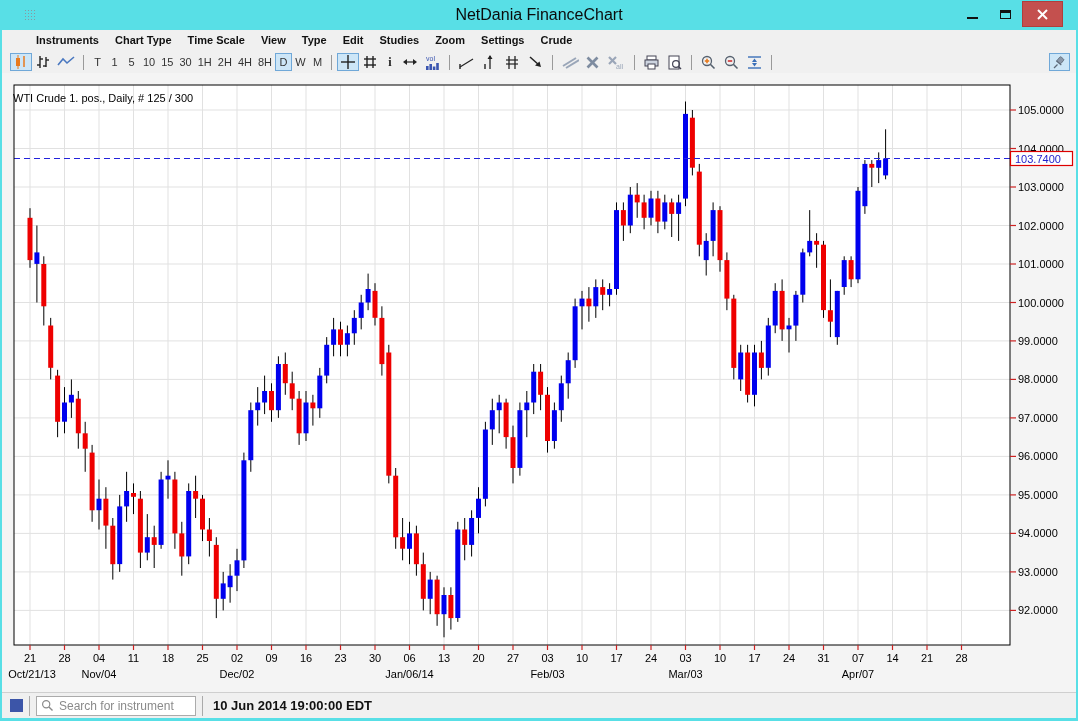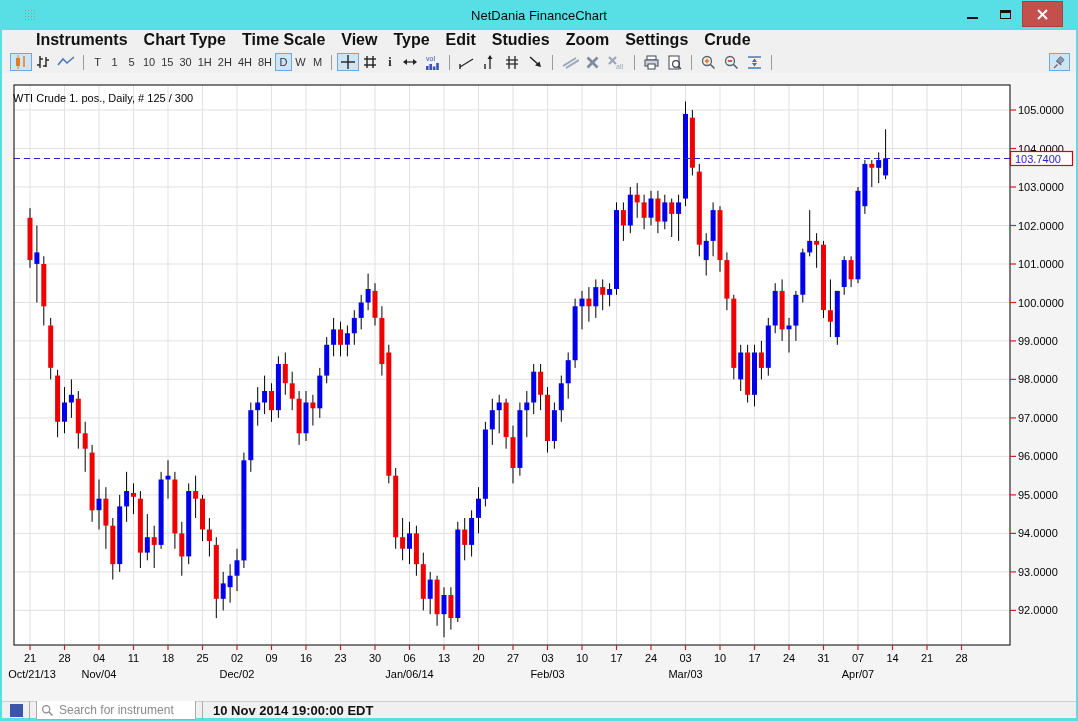--- a/index.html
+++ b/index.html
@@ -6,49 +6,49 @@
   html,body { margin:0; padding:0; background:#fff; }
   body { width:1078px; height:721px; font-family:"Liberation Sans",sans-serif; overflow:hidden; }
 
   .window { width:1078px; height:721px; background:#58DFE6; display:flex; flex-direction:column; }
 
   
   .titlebar { height:30px; position:relative; display:flex; align-items:center; flex:0 0 auto; }
   .app-icon { margin-left:24px; width:13px; height:13px;
               background-image:radial-gradient(circle,#8d9099 34%,rgba(0,0,0,0) 36%);
               background-size:3px 3px; opacity:.9; }
-  .title { position:absolute; left:50%; transform:translateX(-50%); font-size:13px; color:#0b0b0b; white-space:nowrap; }
+  .title { position:absolute; left:50%; transform:translateX(-50%); font-size:16px; color:#0b0b0b; white-space:nowrap; }
   .win-controls { position:absolute; right:15px; top:1px; height:26px; display:flex; align-items:stretch; }
   .win-btn { width:33px; display:flex; align-items:center; justify-content:center; cursor:default; }
   .min-glyph { width:11px; height:2px; background:#111; margin-top:8px; }
   .max-glyph { width:11px; height:9px; border:1.5px solid #111; border-top-width:3px; background:transparent; }
   .close-btn { width:41px; background:#C4504E; border:1px solid #B03E3C; }
   .close-btn svg { display:block; }
 
   
   .menubar { height:21px; background:#F0F0F0; display:flex; align-items:center; padding-left:26px; flex:0 0 auto; margin:0 2px; border-bottom:1px solid #F0F0F0; }
-  .menu-item { font-size:16px; font-weight:bold; color:#111; padding:0 8px; white-space:nowrap; }
+  .menu-item { font-size:11px; font-weight:bold; color:#111; padding:0 8px; white-space:nowrap; }
 
   
   .toolbar { height:22px; background:#F0F0F0; display:flex; align-items:center; padding-left:8px; flex:0 0 auto; margin:0 2px; }
   .tb-btn { height:18px; min-width:18px; padding:0 2px; display:flex; align-items:center; justify-content:center;
             border:1px solid rgba(0,0,0,0); color:#222; }
   .tb-btn.selected { background:#CDE6F7; border:1px solid #70A8D8; }
   .tb-sep { width:1px; height:15px; background:#9a9a9a; margin:0 5px; flex:0 0 auto; }
   .tf-btn { font-size:11px; color:#333; height:18px; min-width:17px; padding:0 2px; display:flex; align-items:center; justify-content:center; border:1px solid rgba(0,0,0,0); }
   .tf-btn.selected { background:#CDE6F7; border:1px solid #70A8D8; }
   .pin-btn { margin-left:auto; margin-right:6px; }
 
   
   .chart-area { flex:1 1 auto; position:relative; background:#F4F4F4; margin:0 2px; }
   .chart-label { position:absolute; left:11px; top:19px; font-size:11px; color:#000; z-index:2; }
   svg.chart { position:absolute; left:0; top:0; }
 
   
-  .statusbar { height:17px; background:#F0F0F0; border-top:1px solid #cfcfcf; display:flex; align-items:center; padding:0 8px; gap:6px; flex:0 0 auto; margin:0 2px 3px 2px; }
+  .statusbar { height:26px; background:#F0F0F0; border-top:1px solid #cfcfcf; display:flex; align-items:center; padding:0 8px; gap:6px; flex:0 0 auto; margin:0 2px 3px 2px; }
   .blue-square { width:13px; height:13px; background:#3C55A8; }
   .sb-sep { width:1px; height:20px; background:#aaa; }
   .search-box { width:160px; height:20px; background:#fff; border:1px solid #ABABAB; display:flex; align-items:center; padding:0 4px; gap:3px; }
   .search-box input { border:none; outline:none; width:120px; font-size:12px; font-family:"Liberation Sans",sans-serif; color:#444; background:transparent; }
   .search-box input::placeholder { color:#8a8a8a; }
   .timestamp { font-size:13px; font-weight:bold; color:#111; margin-left:4px; white-space:nowrap; }
 </style>
 </head>
 <body>
 
@@ -663,16 +663,16 @@
     <div class="blue-square"></div>
     <div class="sb-sep"></div>
     <div class="search-box">
       <svg width="13" height="13" viewBox="0 0 13 13">
         <circle cx="5.2" cy="5.2" r="3.6" fill="none" stroke="#8a8a8a" stroke-width="1.2"></circle>
         <line x1="7.9" y1="7.9" x2="11.5" y2="11.5" stroke="#8a8a8a" stroke-width="1.4"></line>
       </svg>
       <input type="text" placeholder="Search for instrument" style="">
     </div>
     <div class="sb-sep"></div>
-    <div class="timestamp">10 Nov 2014 19:00:00 EDT</div>
+    <div class="timestamp">10 Jun 2014 19:00:00 EDT</div>
   </div>
 
 </div>
 
 </body></html>

